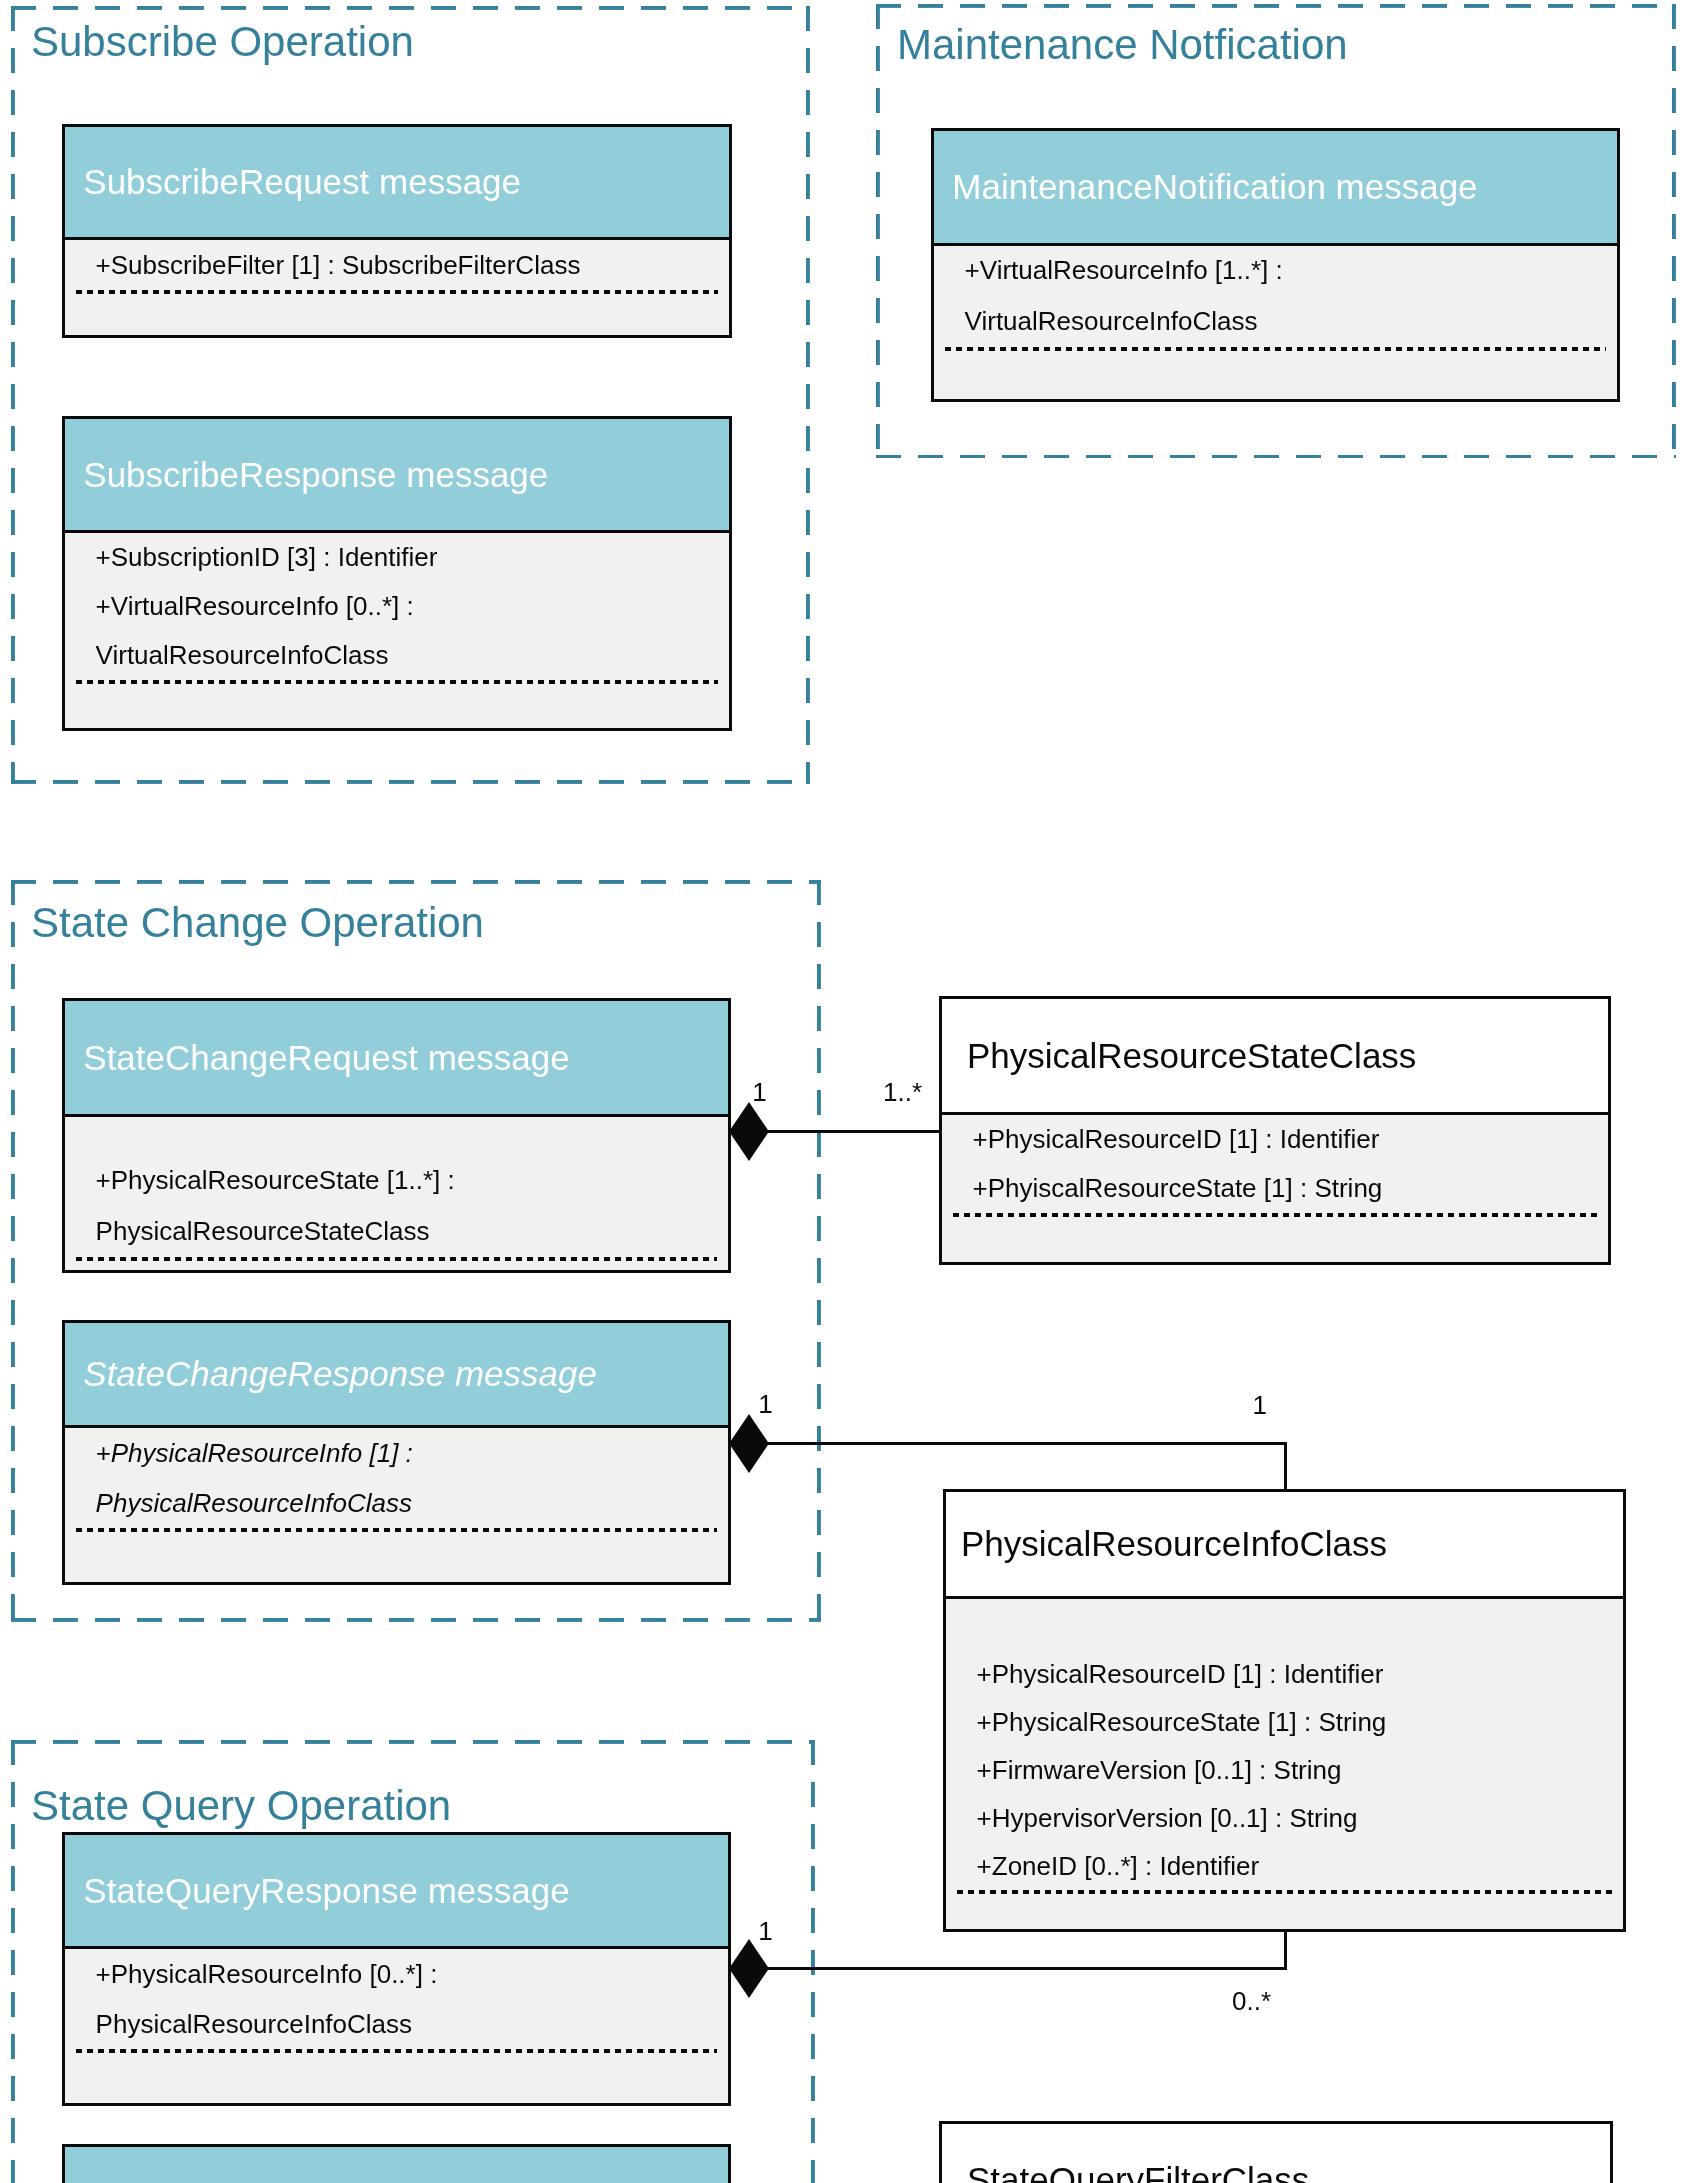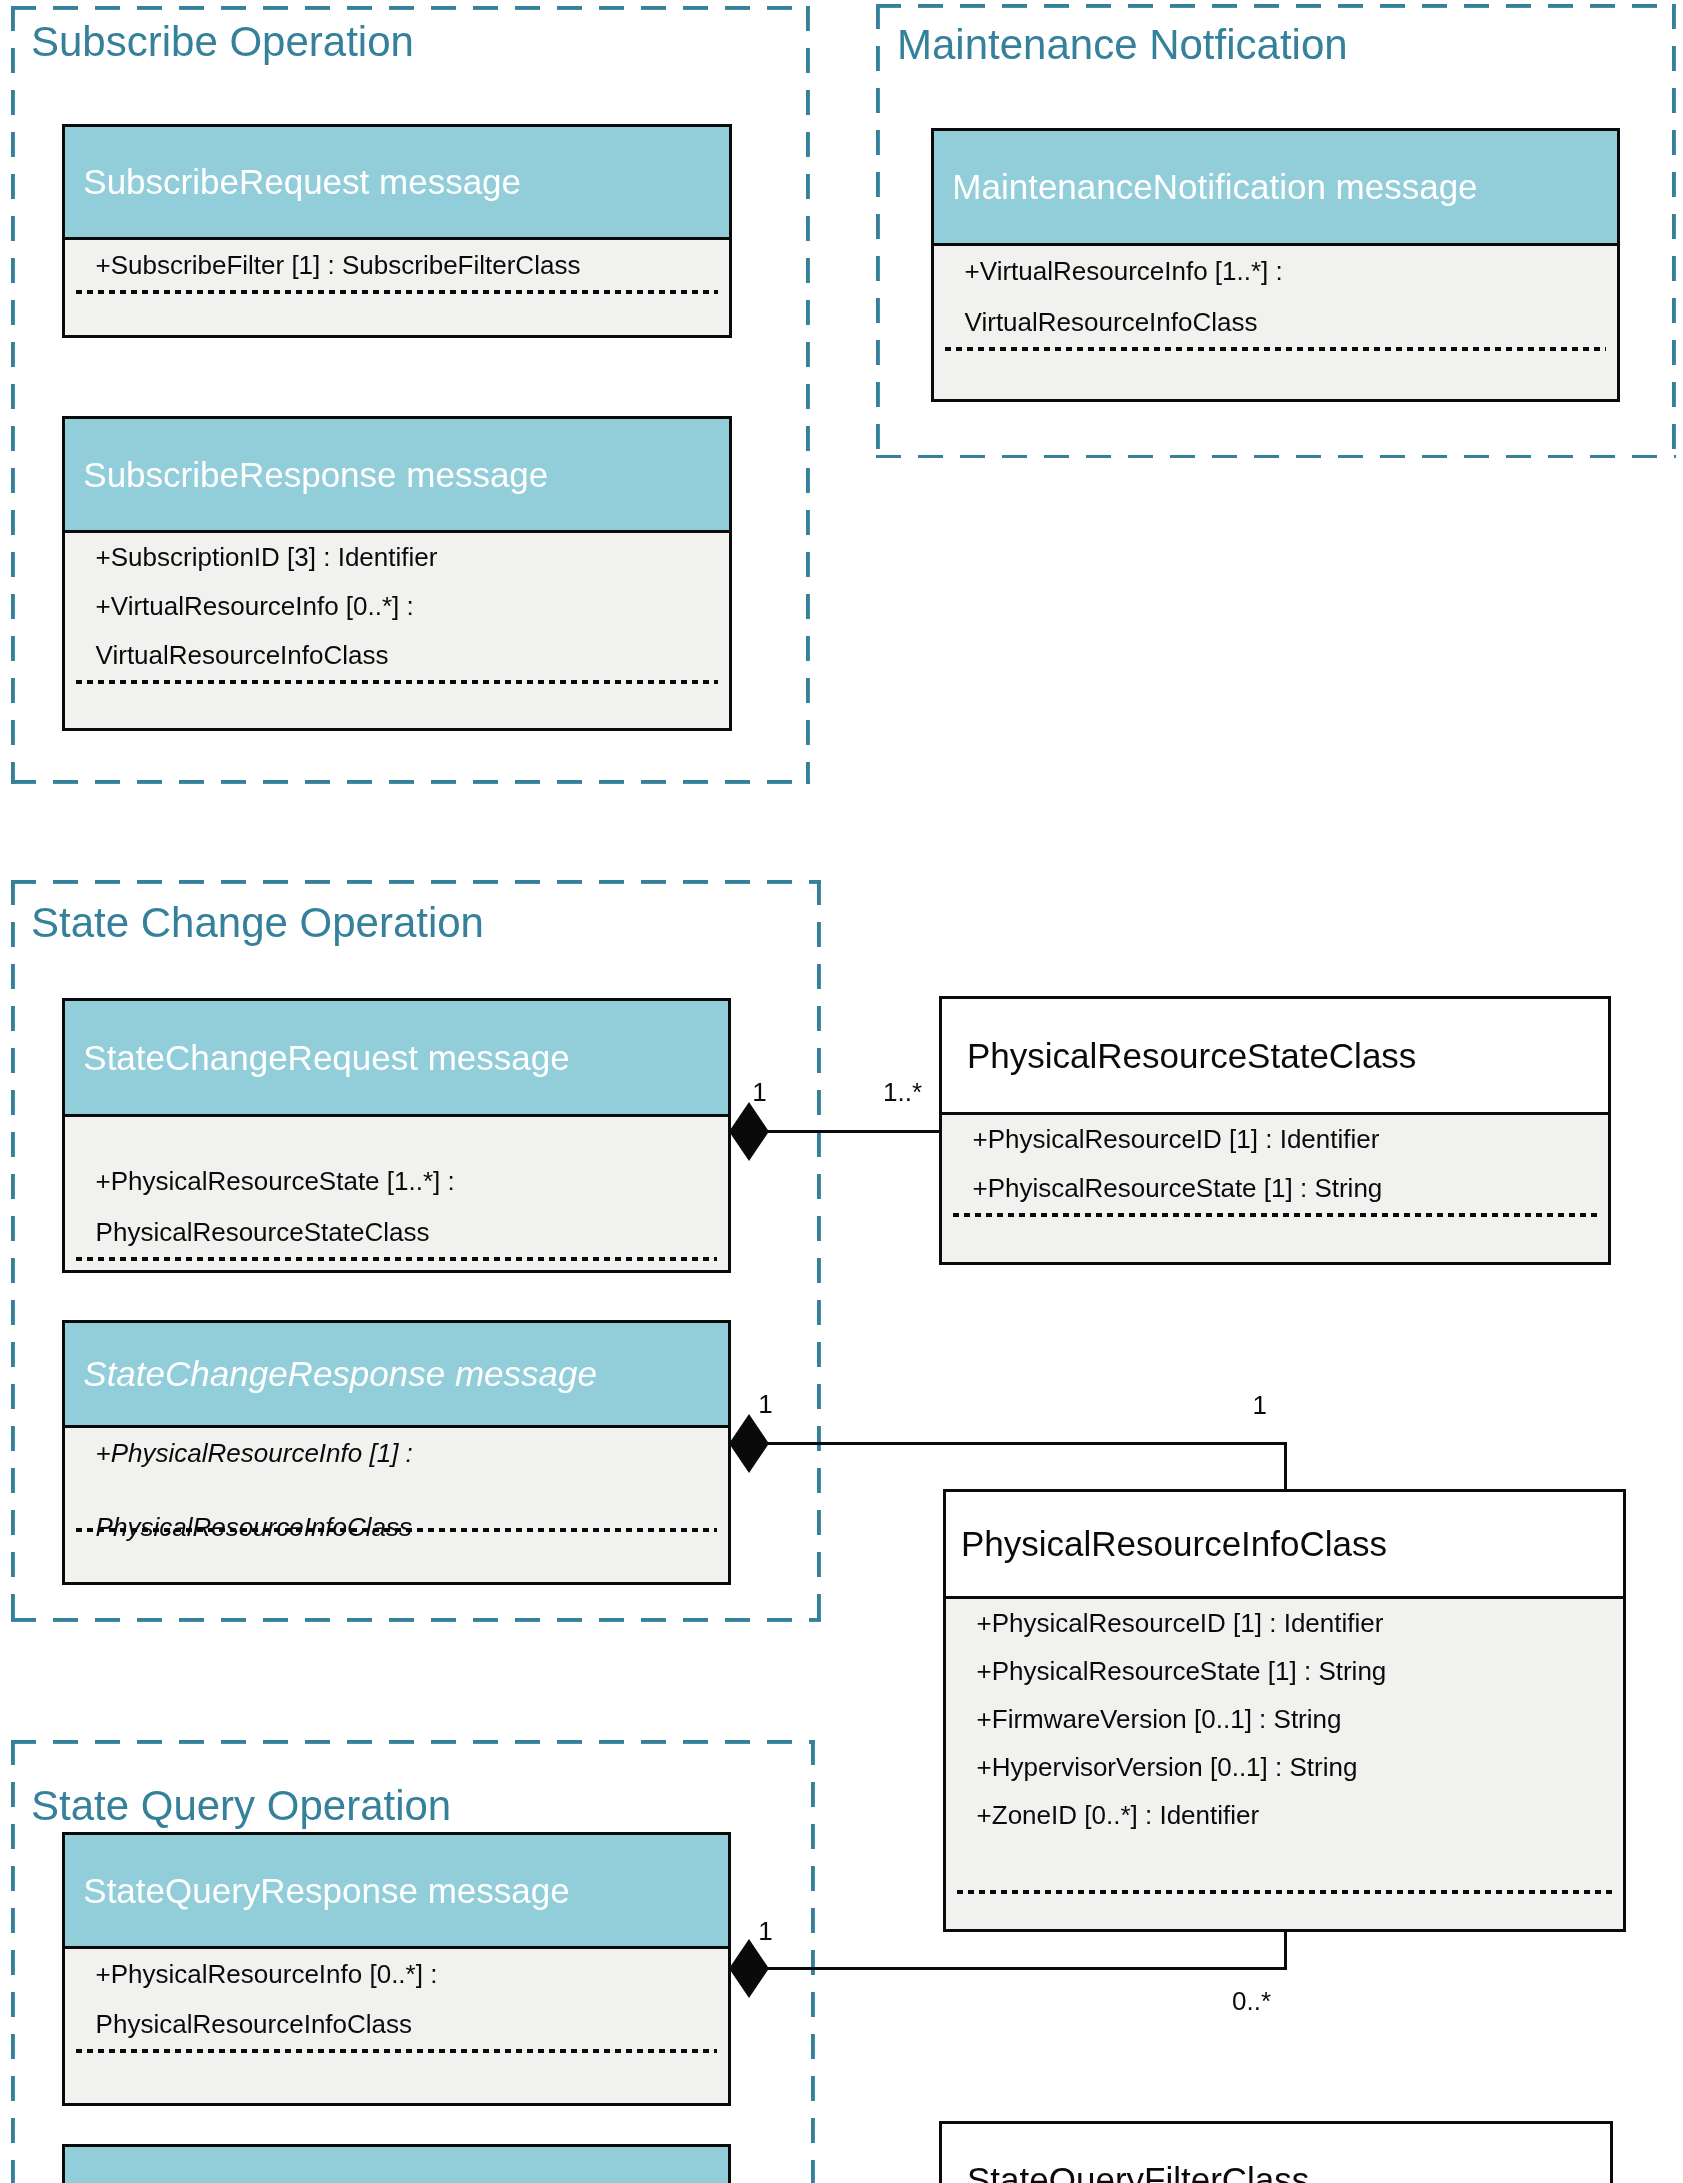--- a/index.html
+++ b/index.html
@@ -36,21 +36,21 @@
     display:flex; flex-direction:column;
   }
   .hdr{
     flex:none; border-bottom:3.5px solid var(--ink);
     display:flex; align-items:center; padding-left:18.3px;
     font-size:35px; white-space:nowrap;
   }
   .hdr.teal{ background:var(--header-fill); color:#ffffff; }
   .hdr.white{ background:#ffffff; color:var(--ink); }
   .attrs{ flex:1; display:flex; flex-direction:column; padding:0 9.6px; }
-  .attr-lines{ flex:none; display:flex; flex-direction:column; justify-content:flex-start; }
+  .attr-lines{ flex:none; display:flex; flex-direction:column; justify-content:flex-end; }
   .attr{ font-size:26px; padding-left:21px; white-space:nowrap; }
   .dotted{
     flex:none; height:4.4px; margin:0 1.7px;
     background:repeating-linear-gradient(90deg, var(--ink) 0 6.1px, transparent 6.1px 11px);
   }
   .filler{ flex:1; }
 
   
   .connector-h, .connector-v{ position:absolute; background:var(--ink); }
   .connector-h{ height:2.6px; }
@@ -168,21 +168,21 @@
       <div class="dotted"></div>
       <div class="filler"></div>
     </div>
   </div>
 
   <div class="uml-class" style="left:62px; top:1320px; width:669px; height:265px;font-style:italic;">
     <div class="hdr teal" style="height:105px;">
       <span>StateChangeResponse message</span>
     </div>
     <div class="attrs">
-      <div class="attr-lines" style="height:100px; line-height:50px;gap:24px;">
+      <div class="attr-lines" style="height:100px; line-height:50px;">
         <div class="attr">+PhysicalResourceInfo [1] :</div>
         <div class="attr">PhysicalResourceInfoClass</div>
       </div>
       <div class="dotted"></div>
       <div class="filler"></div>
     </div>
   </div>
 
   <div class="uml-class" style="left:943px; top:1489px; width:683px; height:443px;">
     <div class="hdr white" style="height:107px; padding-left:15px;">

